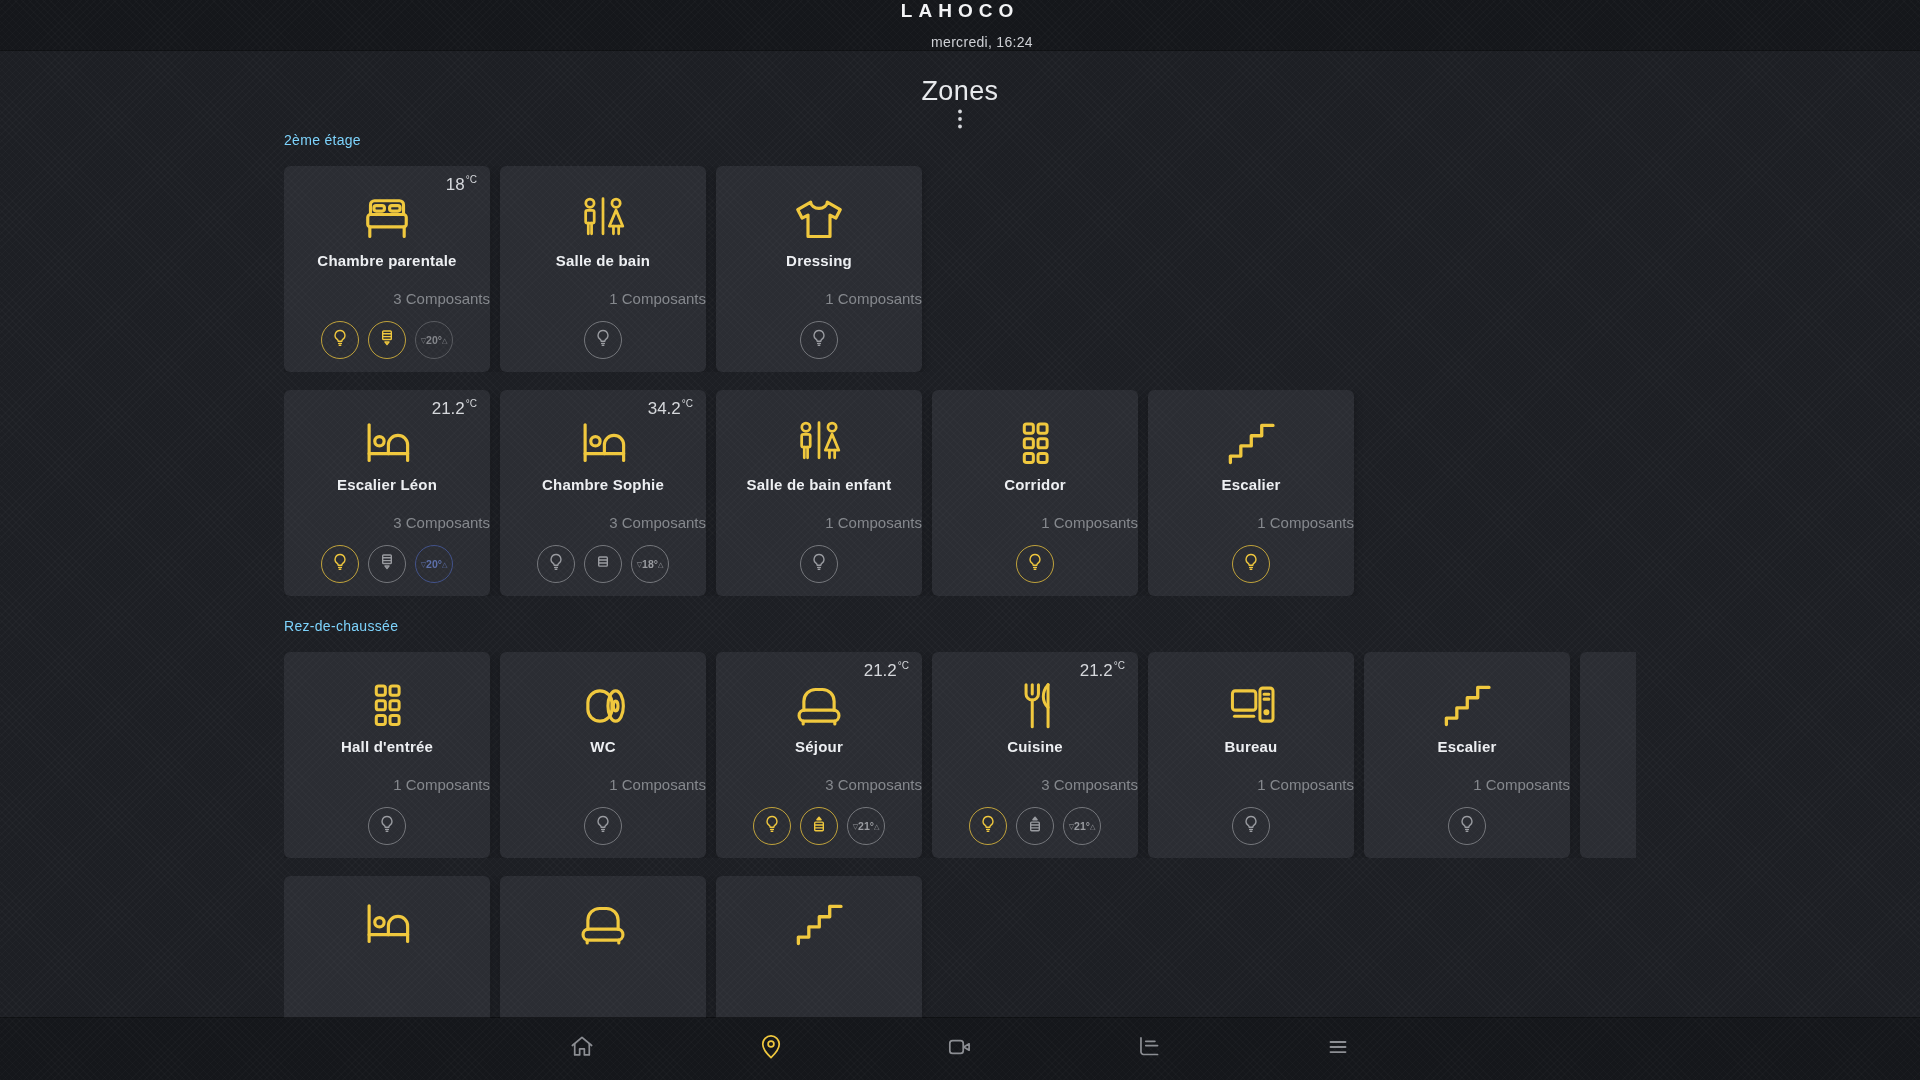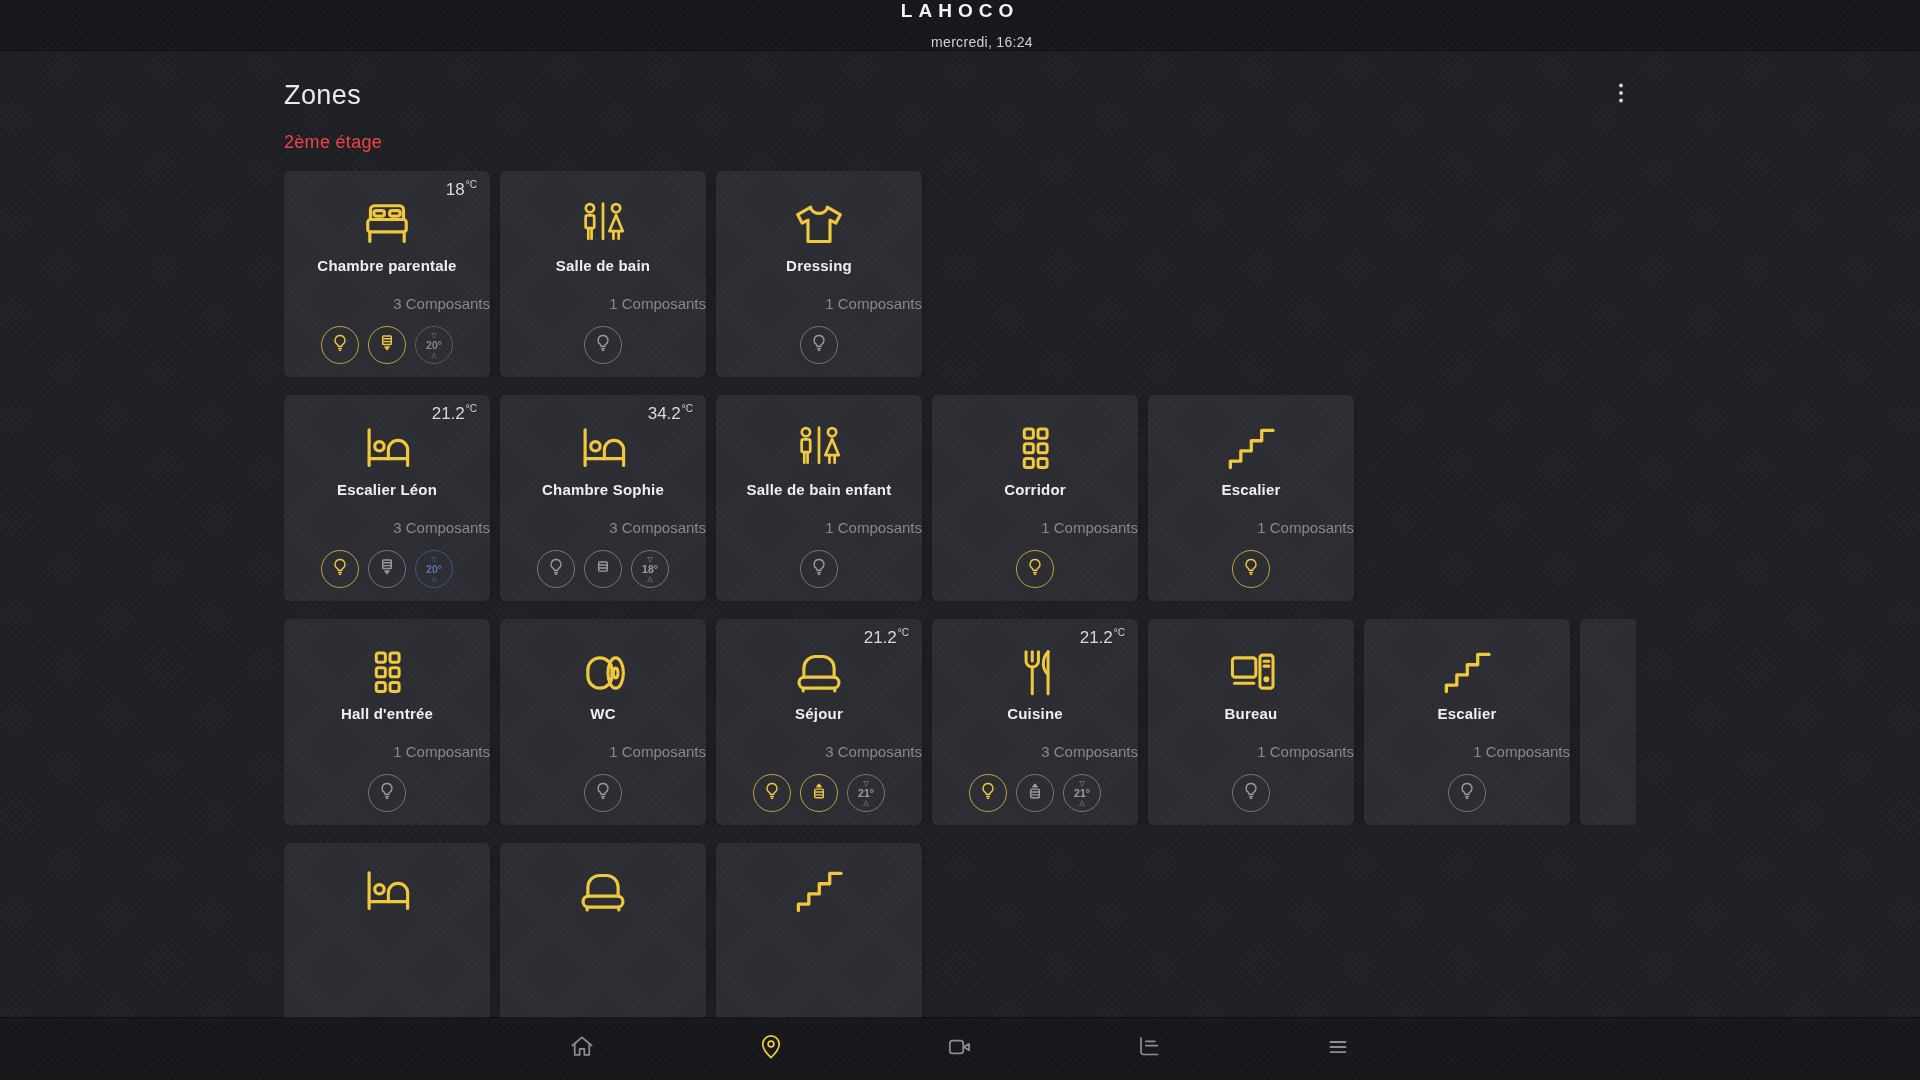--- a/index.html
+++ b/index.html
@@ -23,25 +23,25 @@
     position:absolute; top:0; left:0; right:0; height:50px;
     display:flex; align-items:center; justify-content:space-between;
     padding:0 30px; z-index:20; box-shadow:0 1px 0 rgba(0,0,0,.45);flex-direction:column;
   }
   .brand { font-size:19px; font-weight:700; letter-spacing:6px; color:#f3f4f6; }
   .datetime { font-size:14px; color:#ced0d5; letter-spacing:.3px;margin-left:44px; }
 
   .content { position:absolute; top:50px; bottom:62px; left:0; right:0; overflow:hidden; }
   .content-inner { margin-left:284px; width:1352px; overflow:hidden; }
 
-  .page-head { display:flex; align-items:center; justify-content:space-between; margin-top:26px; height:38px; }
+  .page-head { display:flex; align-items:center; justify-content:space-between; margin-top:26px; height:38px;flex-direction:column; }
   .page-title { font-size:27px; font-weight:500; color:#e8eaed; letter-spacing:.4px; }
   .kebab-btn { width:30px; height:30px; display:flex; align-items:center; justify-content:center; cursor:pointer; color:#d6d8dc; }
 
-  .section-label { margin-top:22px; font-size:18px; color:#ef4444; letter-spacing:.3px; }
+  .section-label { margin-top:22px; font-size:14px; color:#7dd3fc; letter-spacing:.3px; }
   .section-label.first { margin-top:18px; }
   .cards { display:flex; gap:10px; margin-top:18px; width:100%; overflow:hidden; }
 
   .card {
     flex:0 0 206px; width:206px; height:206px; position:relative;
     border-radius:6px;
     background-color:#2b2d33;
     background-image:
       repeating-linear-gradient(45deg, rgba(255,255,255,.016) 0 1px, transparent 1px 5px),
       repeating-linear-gradient(-45deg, rgba(255,255,255,.016) 0 1px, transparent 1px 5px);
@@ -51,21 +51,21 @@
   .temp { position:absolute; top:8px; right:13px; font-size:17px; color:#d6d8dc; }
   .temp sup { font-size:10px; margin-left:1px; }
   .zicon { position:absolute; top:21px; left:0; right:0; display:flex; justify-content:center; color:#f0c83e; }
   .zicon svg { width:66px; height:66px; }
   .clipped .zicon { top:16px; }
   .zname { position:absolute; top:86px; left:6px; right:6px; text-align:center; font-size:15px; font-weight:600; color:#edeff2; letter-spacing:.2px; }
   .zcomp { position:absolute; top:124px; left:0; right:0; text-align:right; font-size:15px; color:#85888d; }
   .controls { position:absolute; top:155px; left:0; right:0; display:flex; justify-content:center; gap:9px; }
   .ctrl {
     width:38px; height:38px; border-radius:50%; border:1.5px solid;
-    display:flex; align-items:center; justify-content:center; flex-direction:column;
+    display:flex; align-items:center; justify-content:center; flex-direction:row;
   }
   .ctrl svg { width:22px; height:22px; }
   .ctrl.on   { border-color:rgba(240,200,62,.75); color:#f0c83e; }
   .ctrl.off  { border-color:#75777c; color:#9a9ca1; }
   .ctrl.dim  { border-color:#595b60; color:#85878c; }
   .ctrl.blue { border-color:#42528a; color:#5d70ab; }
   .tarr { font-size:7px; line-height:7px; }
   .tnum { font-size:10.5px; line-height:12px; font-weight:600; }
 
   .navbar { position:absolute; bottom:0; left:0; right:0; height:62px; z-index:20; box-shadow:0 -1px 0 rgba(0,0,0,.45); }
@@ -338,20 +338,21 @@
                 <span><svg viewBox="0 0 24 24">
                     <g fill="none" stroke="currentColor" stroke-width="1.5" stroke-linecap="round" stroke-linejoin="round">
                       <path d="M12 3.8a5.3 5.3 0 0 1 3 9.7c-.6.4-.95 1-.95 1.7v.4h-4.1v-.4c0-.7-.35-1.3-.95-1.7a5.3 5.3 0 0 1 3-9.7z"></path>
                       <path d="M10.5 18h3M11.1 20h1.8"></path>
                     </g>
                   </svg></span>
               </div>
             </div>
           </div>
         </div>
+        <div class="section-label">Rez-de-chaussée</div>
         <div class="cards">
           <div class="card">
             <div class="zicon">
               <svg viewBox="0 0 48 48">
                 <g fill="none" stroke="currentColor" stroke-width="2.2">
                   <rect x="16.2" y="9.5" width="6.6" height="6.6" rx="1.6"></rect>
                   <rect x="26.2" y="9.5" width="6.6" height="6.6" rx="1.6"></rect>
                   <rect x="16.2" y="20.2" width="6.6" height="6.6" rx="1.6"></rect>
                   <rect x="26.2" y="20.2" width="6.6" height="6.6" rx="1.6"></rect>
                   <rect x="16.2" y="30.9" width="6.6" height="6.6" rx="1.6"></rect>

